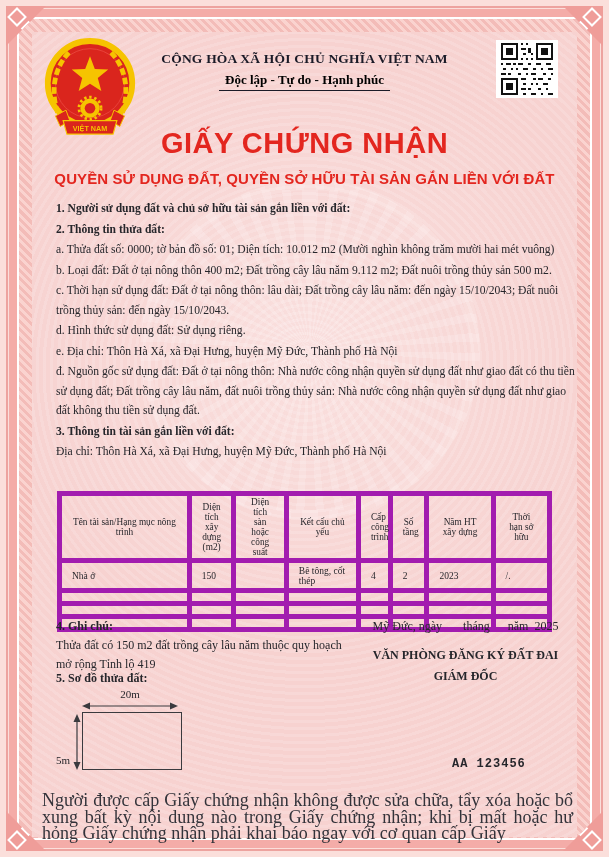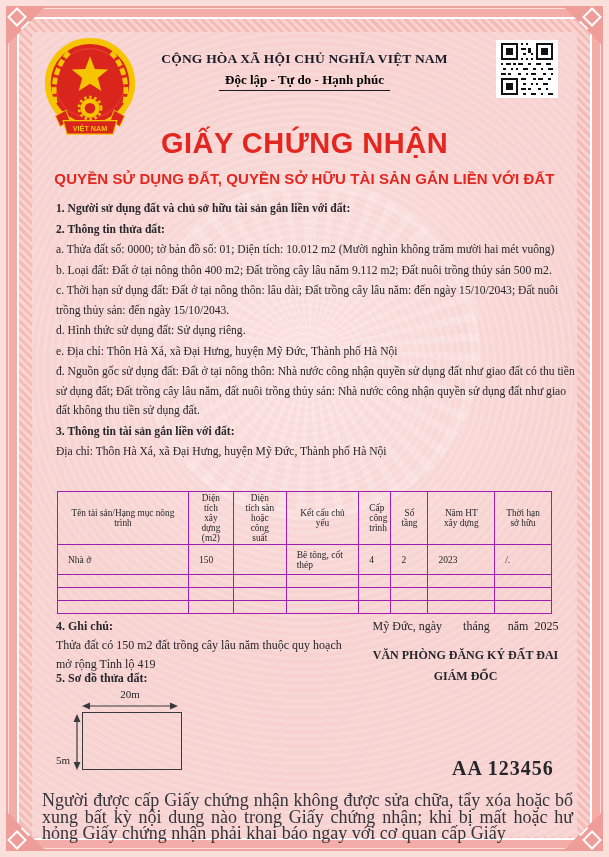--- a/index.html
+++ b/index.html
@@ -48,21 +48,21 @@
   
   .body-block { position:absolute; left:56px; right:34px; top:199px;
       font-size:11.6px; line-height:19.5px; color:#26262b; }
   .body-block .hd { font-weight:bold; }
   .body-block p { margin-bottom:1px; }
   .owners p { line-height:20px; }
 
   
   .assets-table { position:absolute; left:57px; top:491px; width:495px;
       border-collapse:collapse; font-size:9.3px; color:#26262b; table-layout:fixed; }
-  .assets-table th, .assets-table td { border:1px solid #a21caf; vertical-align:middle; padding:1px 10px; font-weight:normal; }
+  .assets-table th, .assets-table td { border:5px solid #a21caf; vertical-align:middle; padding:1px 10px; font-weight:normal; }
   .assets-table th { height:46px; }
   .assets-table tr.r0 td { height:30px; font-size:9.5px; }
   .assets-table tr.re td { height:13px; }
 
   
   .row4 { position:absolute; left:56px; top:617px; right:34px; display:flex; font-size:12px; color:#26262b; }
   .note-col { width:300px; line-height:19px; }
   .note-col .hd { font-weight:bold; }
   .sign-col { flex:1; text-align:center; line-height:19px; }
   .date-line { white-space:pre; }
@@ -72,21 +72,21 @@
   .sec5-hd { position:absolute; left:56px; top:671px; font-weight:bold; font-size:12px; color:#26262b; }
 
   
   .diagram { position:absolute; left:46px; top:688px; width:180px; height:100px; font-size:11px; color:#26262b; }
   .dim-w { position:absolute; left:36px; top:0; width:96px; text-align:center; }
   .arrow-h { position:absolute; left:36px; top:13px; }
   .plot-rect { position:absolute; left:36px; top:24px; width:100px; height:58px; border:1px solid #3a3a3e; }
   .arrow-v { position:absolute; left:26px; top:26px; }
   .dim-h { position:absolute; left:0; top:48px; width:24px; text-align:right;margin-top:18px; }
 
-  .serial { position:absolute; left:452px; top:757px; font-weight:bold; font-size:20px; color:#26262b; letter-spacing:1px; }
+  .serial { position:absolute; left:452px; top:757px; font-weight:bold; font-size:12px; color:#26262b; letter-spacing:1px;font-family:Liberation Mono, monospace; }
 
   .footer { position:absolute; left:42px; right:36px; top:792px; font-size:18px;
       line-height:16.5px; color:#33333a; text-align:justify; }
 </style>
 </head>
 <body>
 
 <div class="page">
 
   <div class="band-hatch"></div>

